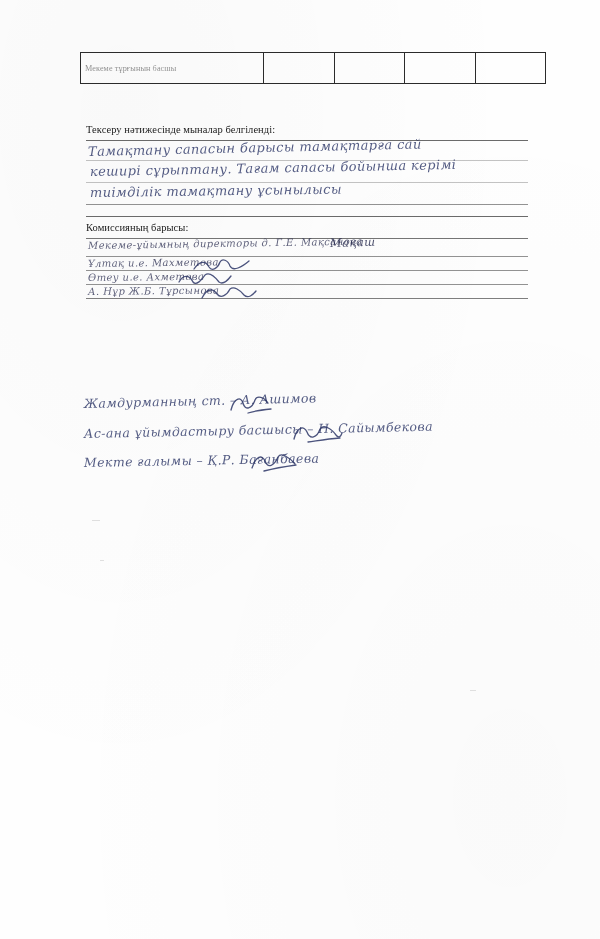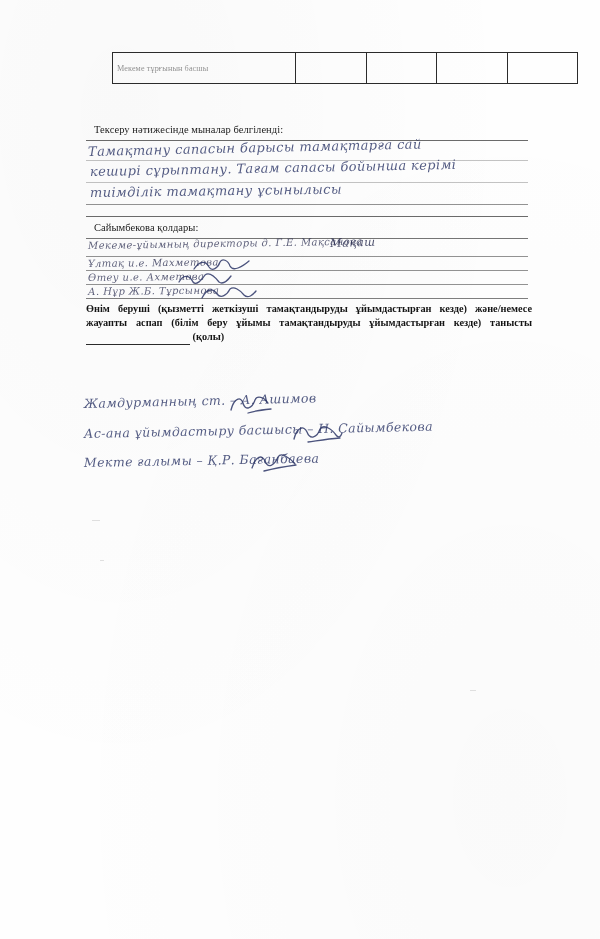--- a/index.html
+++ b/index.html
@@ -28,21 +28,20 @@
 
   
   #top-table {
     position: absolute;
     left: 80px;
     top: 52px;
     width: 466px;
     border-collapse: collapse;
     font-family: "Liberation Serif", serif;
     font-size: 8.5px;
-    margin-left: 32px;
   }
   #top-table td {
     border: 1px solid #2b2b2b;
     height: 28px;
     padding: 1px 4px;
     vertical-align: middle;
     color: #2d2d2d;
   }
   #top-table td.label-cell {
     width: 150px;
@@ -52,21 +51,20 @@
   #top-table td.small-cell { width: 52px; }
   .faded { opacity: 0.52; }
 
   
   .printed {
     position: absolute;
     font-family: "Liberation Serif", serif;
     color: #1c1c1c;
     font-size: 10.5px;
     letter-spacing: 0.05px;
-    margin-left: 8px;
   }
   #insp-result-label { left: 86px; top: 124px; font-size: 10.5px; }
   #commission-label { left: 86px; top: 222px; font-size: 10.5px; }
 
   .rule {
     position: absolute;
     height: 0;
     border-top: 1px solid #3a3a3a;
     left: 86px;
   }
@@ -184,21 +182,21 @@
   <div class="rule" id="rule-a"></div>
   <div class="rule" id="rule-b"></div>
   <div class="rule" id="rule-c"></div>
   <div class="rule" id="rule-d"></div>
 
   <div class="hand blue" id="hw-1">Тамақтану сапасын барысы тамақтарға сай</div>
   <div class="hand blue" id="hw-2">кеширі сұрыптану. Тағам сапасы бойынша керімі</div>
   <div class="hand blue" id="hw-3">тиімділік тамақтану ұсынылысы</div>
 
   <div class="rule" id="rule-e"></div>
-  <div class="printed" id="commission-label">Сайымбекова қолдары:</div>
+  <div class="printed" id="commission-label">Комиссияның барысы:</div>
 
   <div class="rule" id="rule-f"></div>
   <div class="rule" id="rule-g"></div>
   <div class="rule" id="rule-h"></div>
   <div class="rule" id="rule-i"></div>
   <div class="rule" id="rule-j"></div>
 
   <div class="hand dark small" id="hw-c1">Мекеме-ұйымның директоры д. Г.Е. Мақсанова</div>
   <div class="hand dark" id="hw-c1b">Мақаш</div>
   <div class="hand dark small" id="hw-c2">Ұлтақ  и.е. Махметова</div>
@@ -214,25 +212,20 @@
     <svg width="55" height="14" viewBox="0 0 55 14">
       <path d="M1 10 C6 1, 12 4, 15 10 C18 14, 24 8, 27 3 C31 0, 37 5, 41 10 C45 13, 50 8, 53 4"></path>
     </svg>
   </div>
   <div class="sig" id="sig-3">
     <svg width="58" height="14" viewBox="0 0 58 14">
       <path d="M2 12 C7 2, 13 2, 17 8 C21 13, 27 9, 30 3 C34 0, 40 4, 44 9 C48 13, 53 9, 56 5"></path>
     </svg>
   </div>
 
-  <div id="supplier-paragraph">
-    <span>Өнім беруші (қызметті жеткізуші тамақтандыруды ұйымдастырған кезде) және/немесе жауапты аспап (білім беру ұйымы тамақтандыруды ұйымдастырған кезде) танысты</span>
-    <span class="blank-line"></span>
-    <span>(қолы)</span>
-  </div>
 
   <div class="hand blue" id="hw-s1">Жамдурманның ст. – А. Ашимов</div>
   <div class="hand blue" id="hw-s2">Ас-ана ұйымдастыру басшысы – Н. Сайымбекова</div>
   <div class="hand blue" id="hw-s3">Мекте ғалымы – Қ.Р. Бағанбаева</div>
 
   <div class="sig" id="sig-r1">
     <svg width="46" height="20" viewBox="0 0 46 20">
       <path d="M3 16 C6 4, 13 2, 15 9 C17 17, 24 15, 27 6 C29 1, 36 3, 40 9"></path>
       <path d="M20 19 C26 17, 33 16, 43 15"></path>
     </svg>

